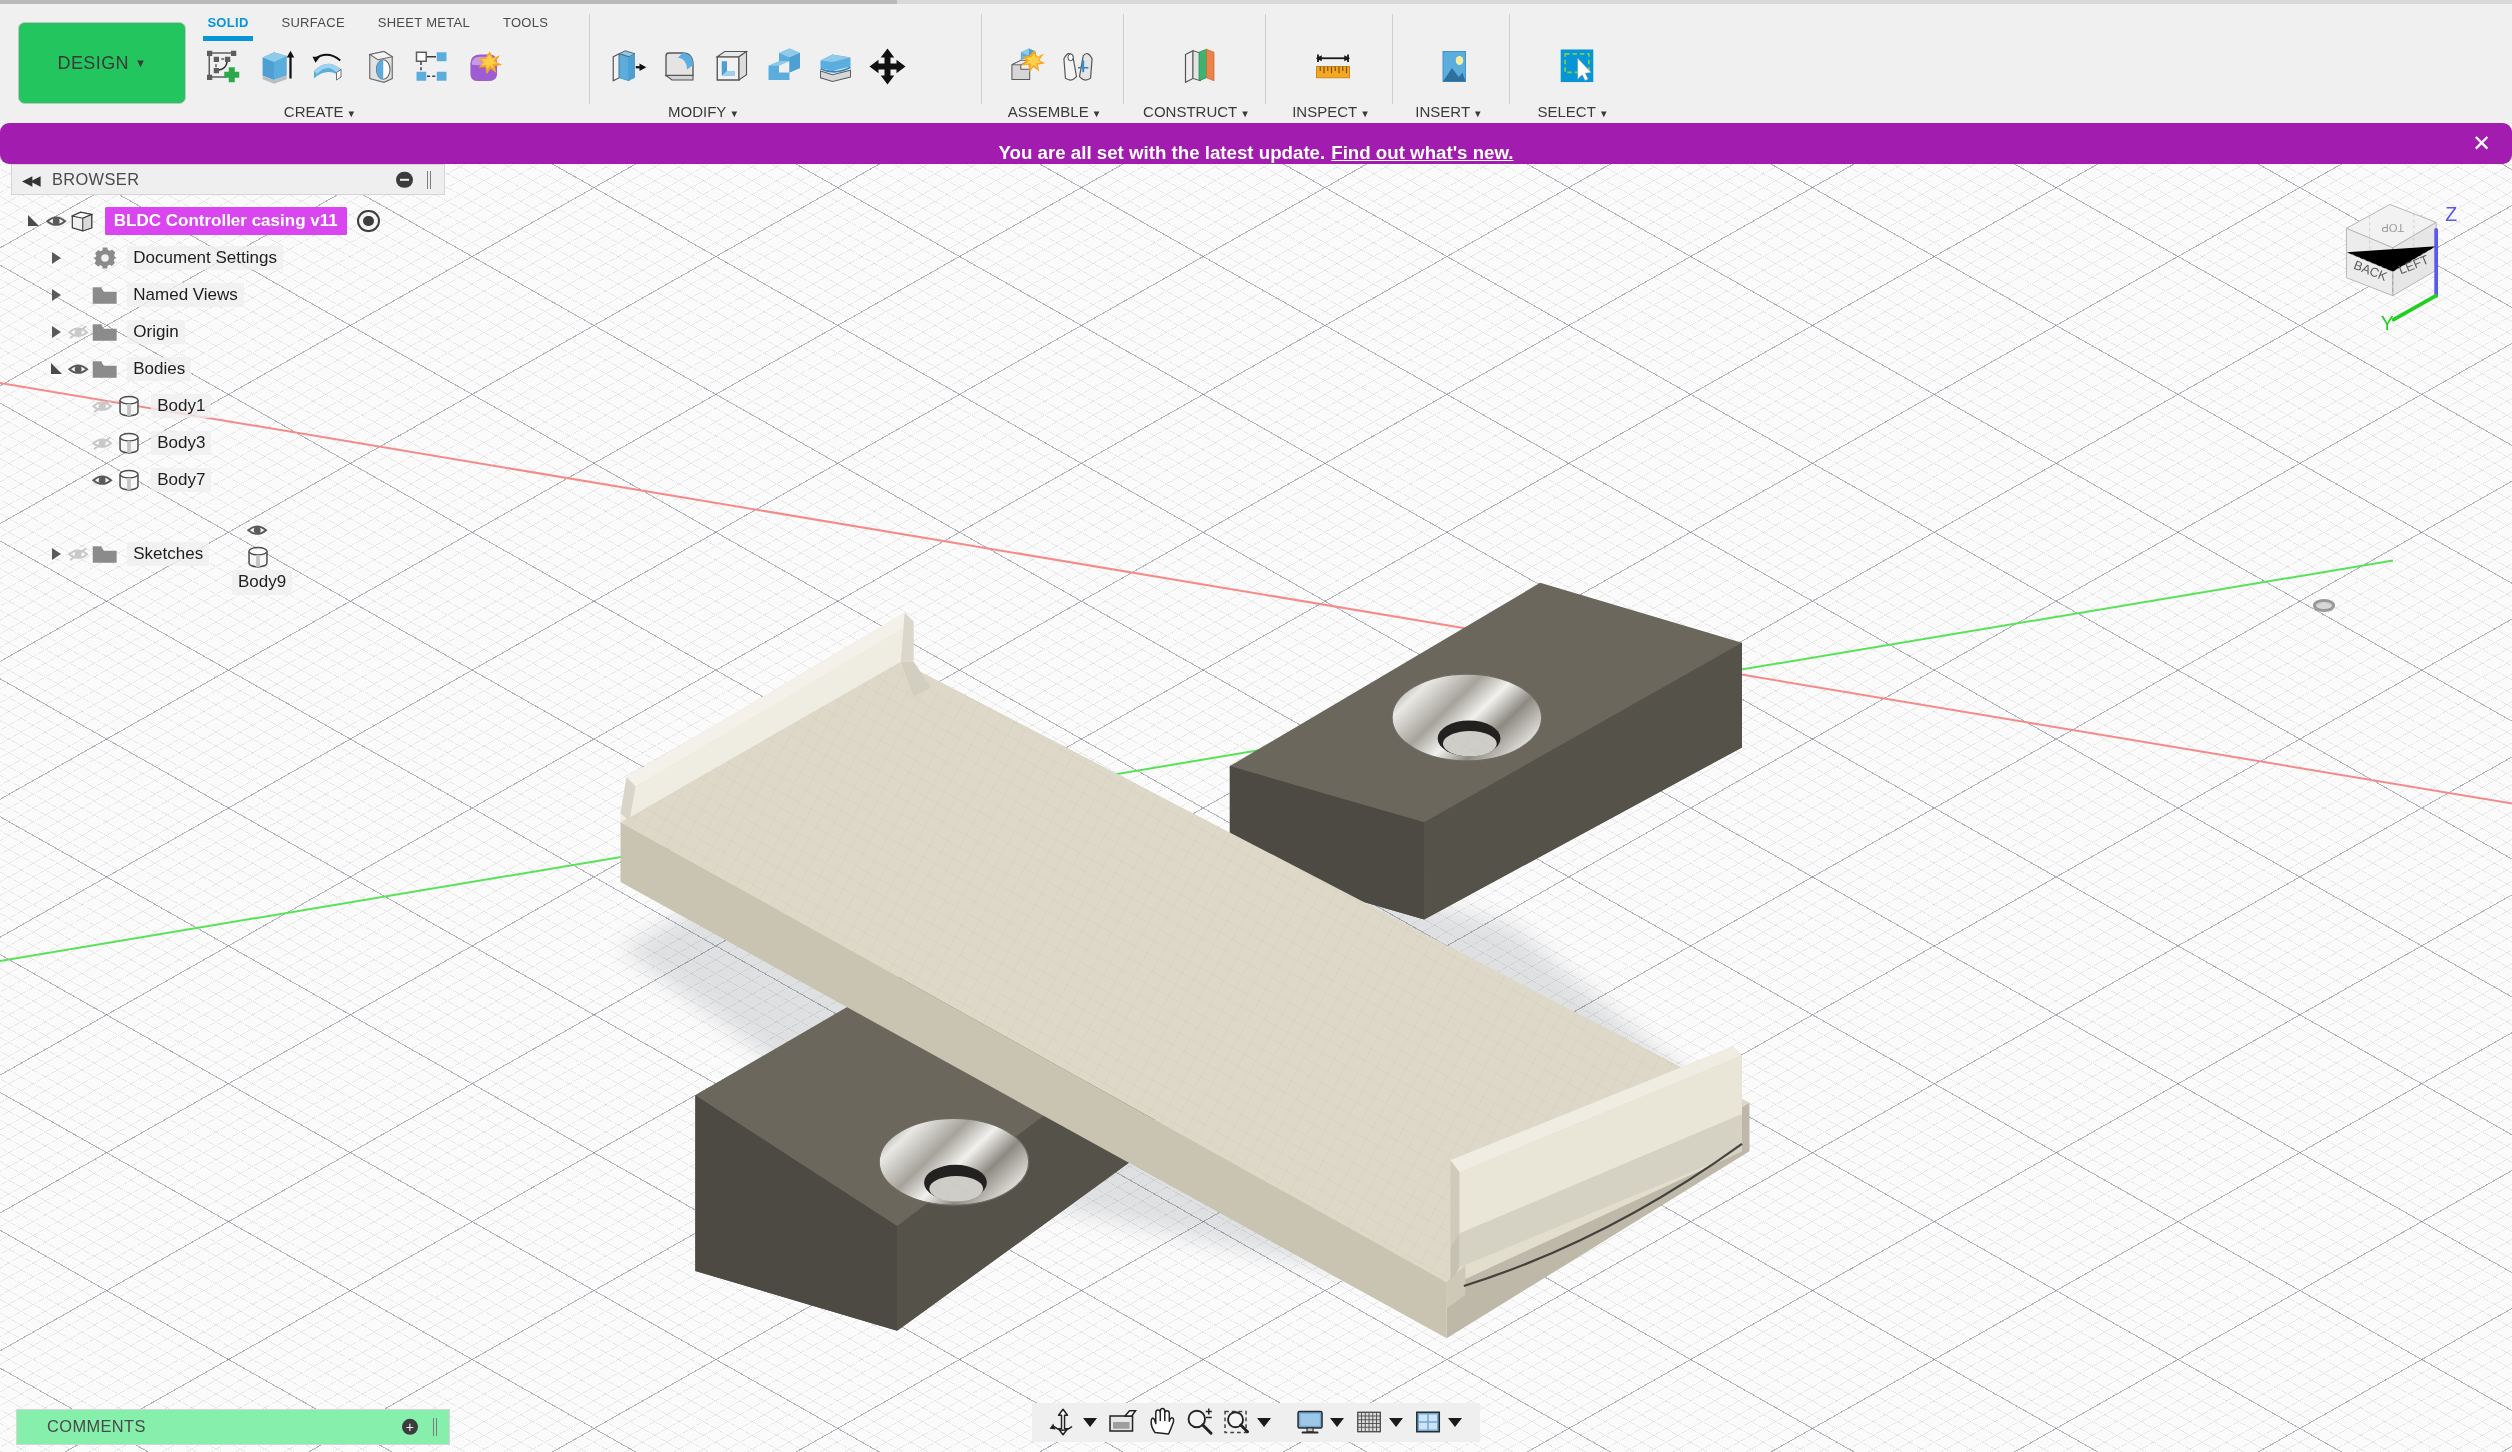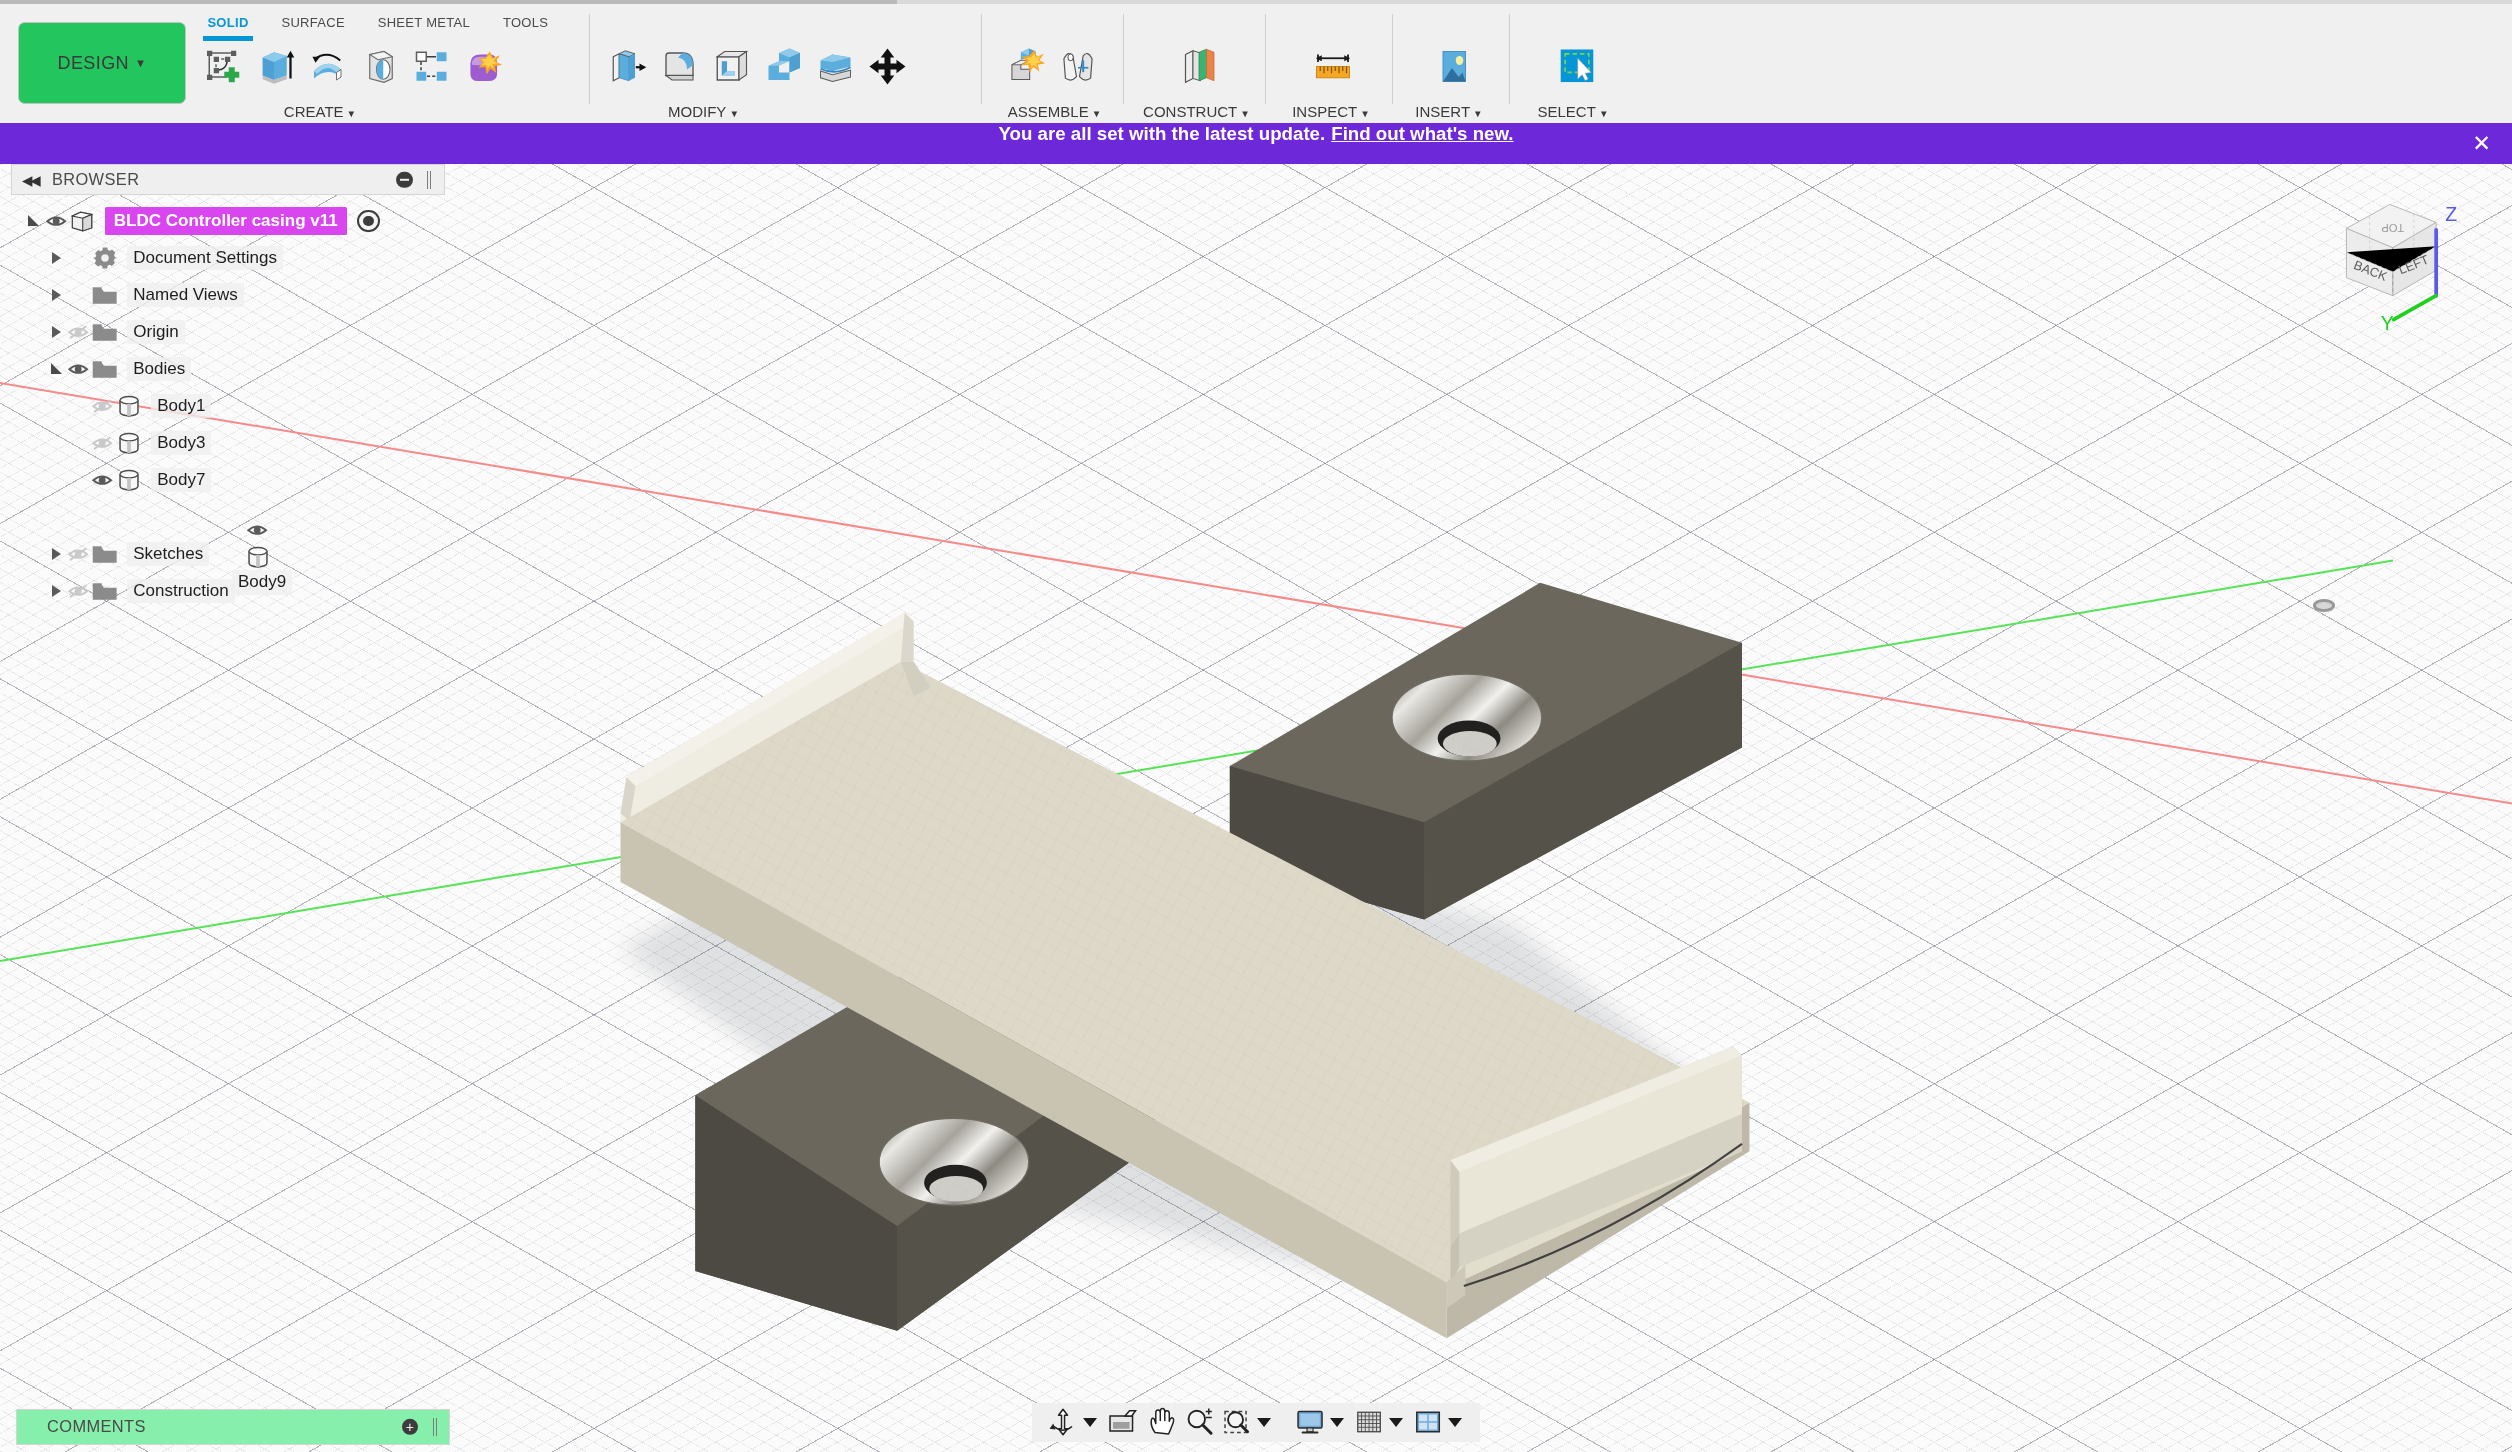--- a/index.html
+++ b/index.html
@@ -55,23 +55,23 @@
   .ricon{
     width:46px; height:52px; margin:0 3px; position:relative;
     display:flex; align-items:center; justify-content:center;
   }
   .ricon svg{ display:block; }
   .vdiv{ position:absolute; top:10.5px; width:0.7px; height:90px; background:#cfcfcf; }
 
   
   #notice{
     position:absolute; left:0; top:123px; width:2512px; height:41px;
-    background:#6d28d9; color:#fff;
-    display:flex; align-items:flex-start; justify-content:center;
-    font-size:18.7px; font-weight:bold;
+    background:#a21caf; color:#fff;
+    display:flex; align-items:flex-end; justify-content:center;
+    font-size:18.7px; font-weight:bold;border-radius:9px;
   }
   #notice .link{ text-decoration:underline; margin-left:6px; cursor:pointer; }
   #notice .closex{
     position:absolute; right:21px; top:50%; transform:translateY(-50%);
     font-size:22.4px; font-weight:normal; cursor:pointer; line-height:1;
   }
 
   
   #canvas{
     position:absolute; left:0; top:164px; width:2512px; height:1288px;
@@ -758,39 +758,20 @@
             </svg>
           </span>
           <span class="folder">
             <svg width="25.4" height="21" viewBox="0 0 34 28">
               <path d="M1 5 h12 l3 4 h17 v16 H1 Z" fill="#8b8b8b"></path>
               <path d="M1 3 h12 v4 H1 Z" fill="#8b8b8b"></path>
             </svg>
           </span>
           <span class="tlabel">Sketches</span>
         </div>
-        <div class="trow" style="padding-left: 36px;">
-          <span class="tarrow">
-            <span class="tri-right"></span>
-          </span>
-          <span class="eye">
-            <svg width="22.4" height="16.4" viewBox="0 0 30 22">
-              <path d="M3 11 Q15 1 27 11 Q15 21 3 11 Z" fill="none" stroke="#c9c9c9" stroke-width="2.4"></path>
-              <circle cx="15" cy="11" r="4.6" fill="#c9c9c9"></circle>
-              <path d="M4 19 L26 3" stroke="#c9c9c9" stroke-width="2.6"></path>
-            </svg>
-          </span>
-          <span class="folder">
-            <svg width="25.4" height="21" viewBox="0 0 34 28">
-              <path d="M1 5 h12 l3 4 h17 v16 H1 Z" fill="#8b8b8b"></path>
-              <path d="M1 3 h12 v4 H1 Z" fill="#8b8b8b"></path>
-            </svg>
-          </span>
-          <span class="tlabel">Construction</span>
-        </div>
       </div>
   </div>
 
   <div id="comments">
     <span class="ctitle">COMMENTS</span>
     <span class="plus">+</span>
     <span class="grip"></span>
   </div>
 
   <div id="navbar">

